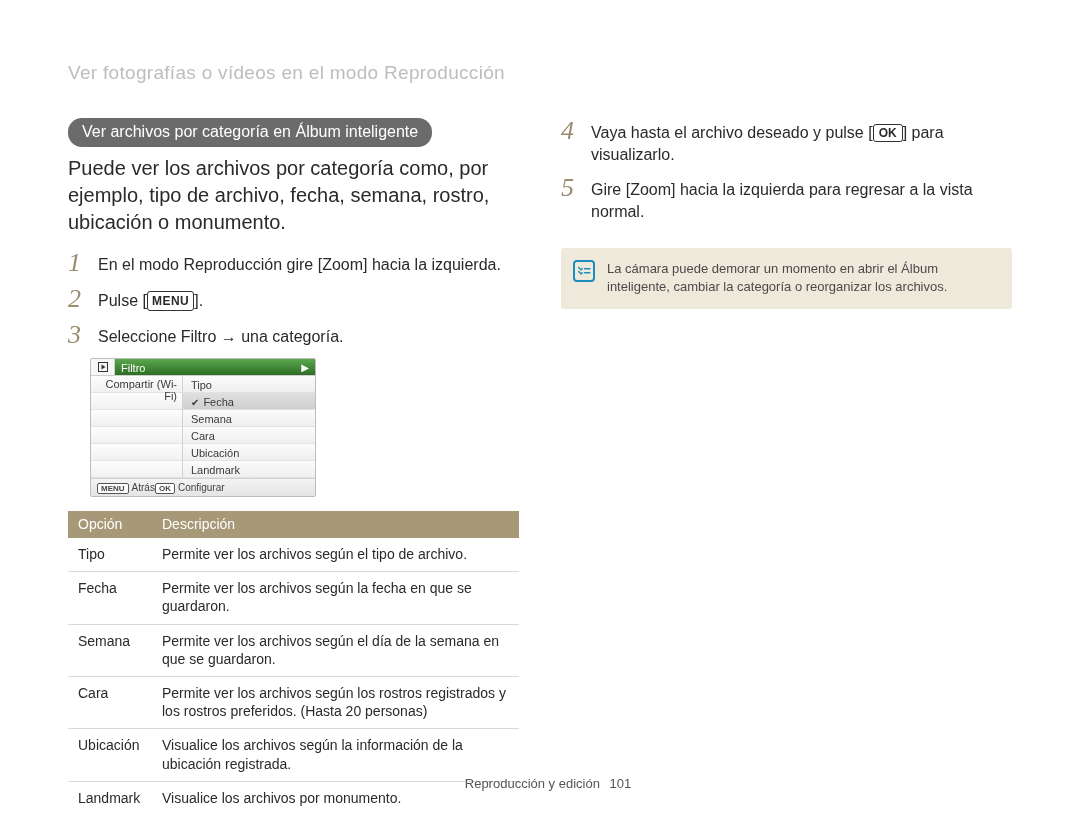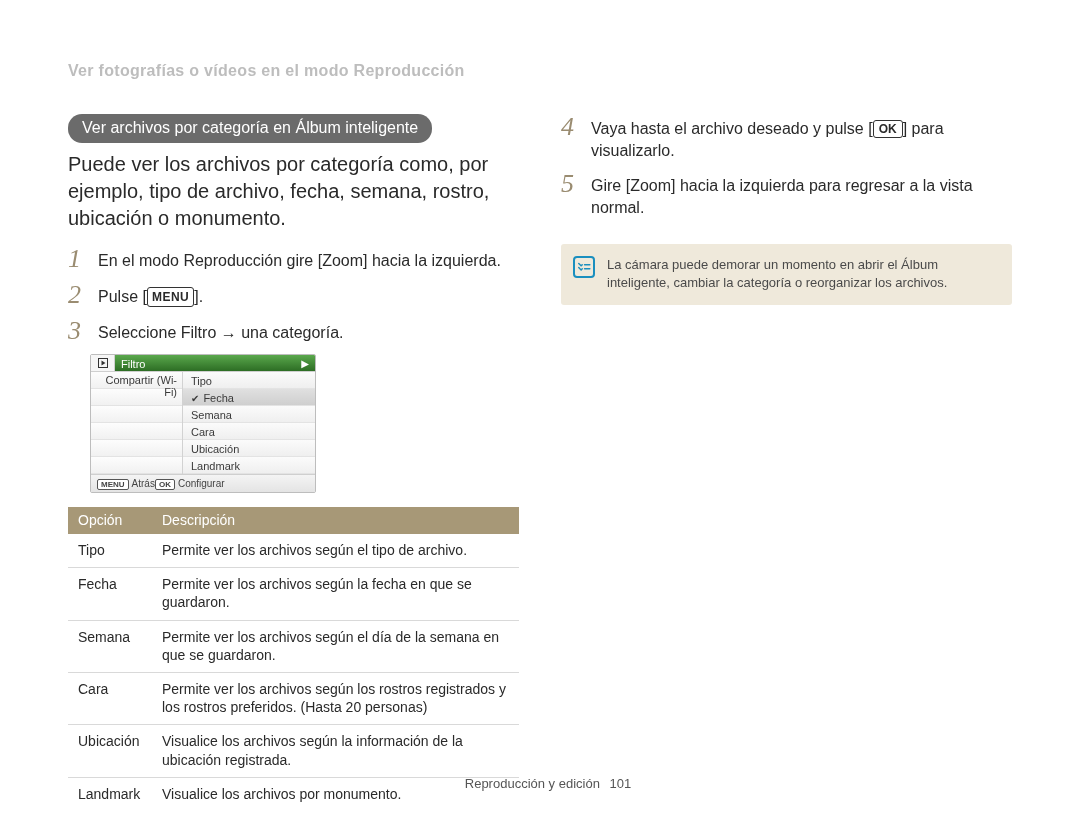--- a/index.html
+++ b/index.html
@@ -9,22 +9,22 @@
     color: #222;
     width: 1080px;
     height: 815px;
     position: relative;
     font-size: 15px;
   }
   .page {
     padding: 62px 68px 0 68px;
   }
   .page-title {
-    font-size: 16px;
-    font-weight: 700;
+    font-size: 19px;
+    font-weight: 400;
     color: #bdbdbd;
     margin-bottom: 34px;
     letter-spacing: 0.3px;
   }
   .two-col {
     display: flex;
     gap: 42px;
   }
   .col { flex: 1; min-width: 0; }
 

